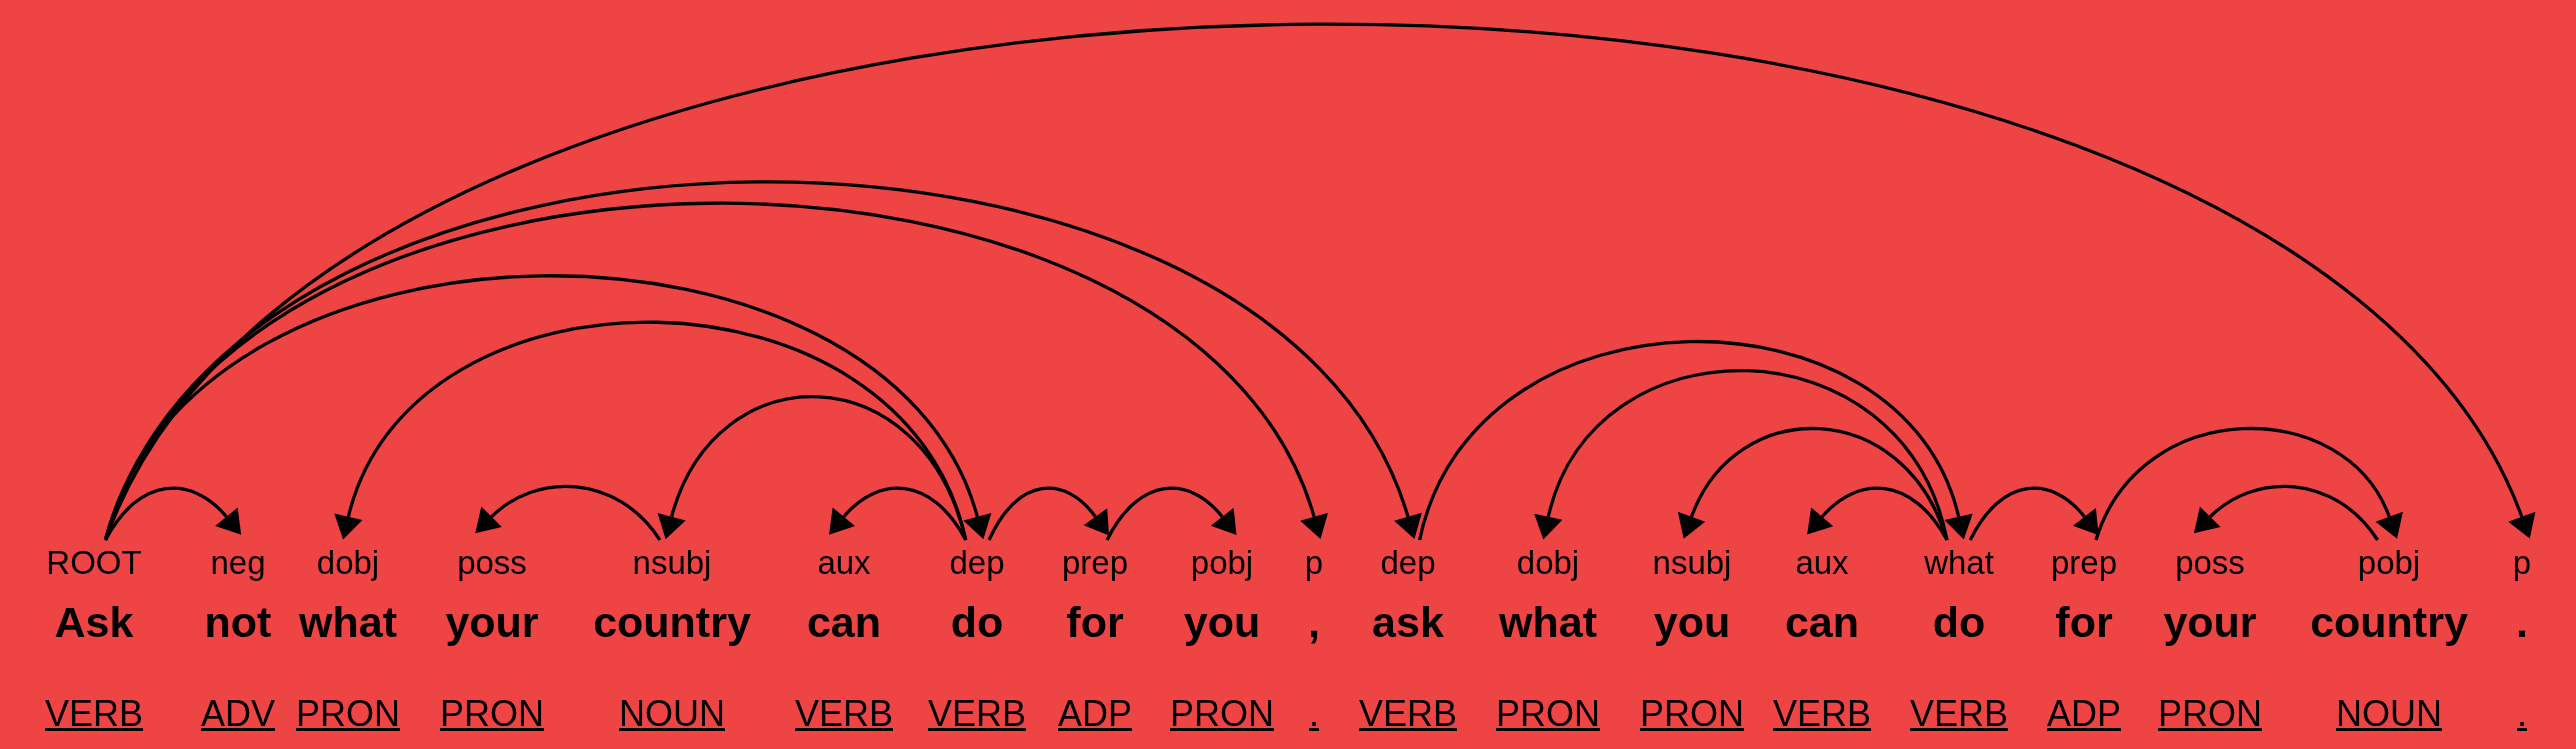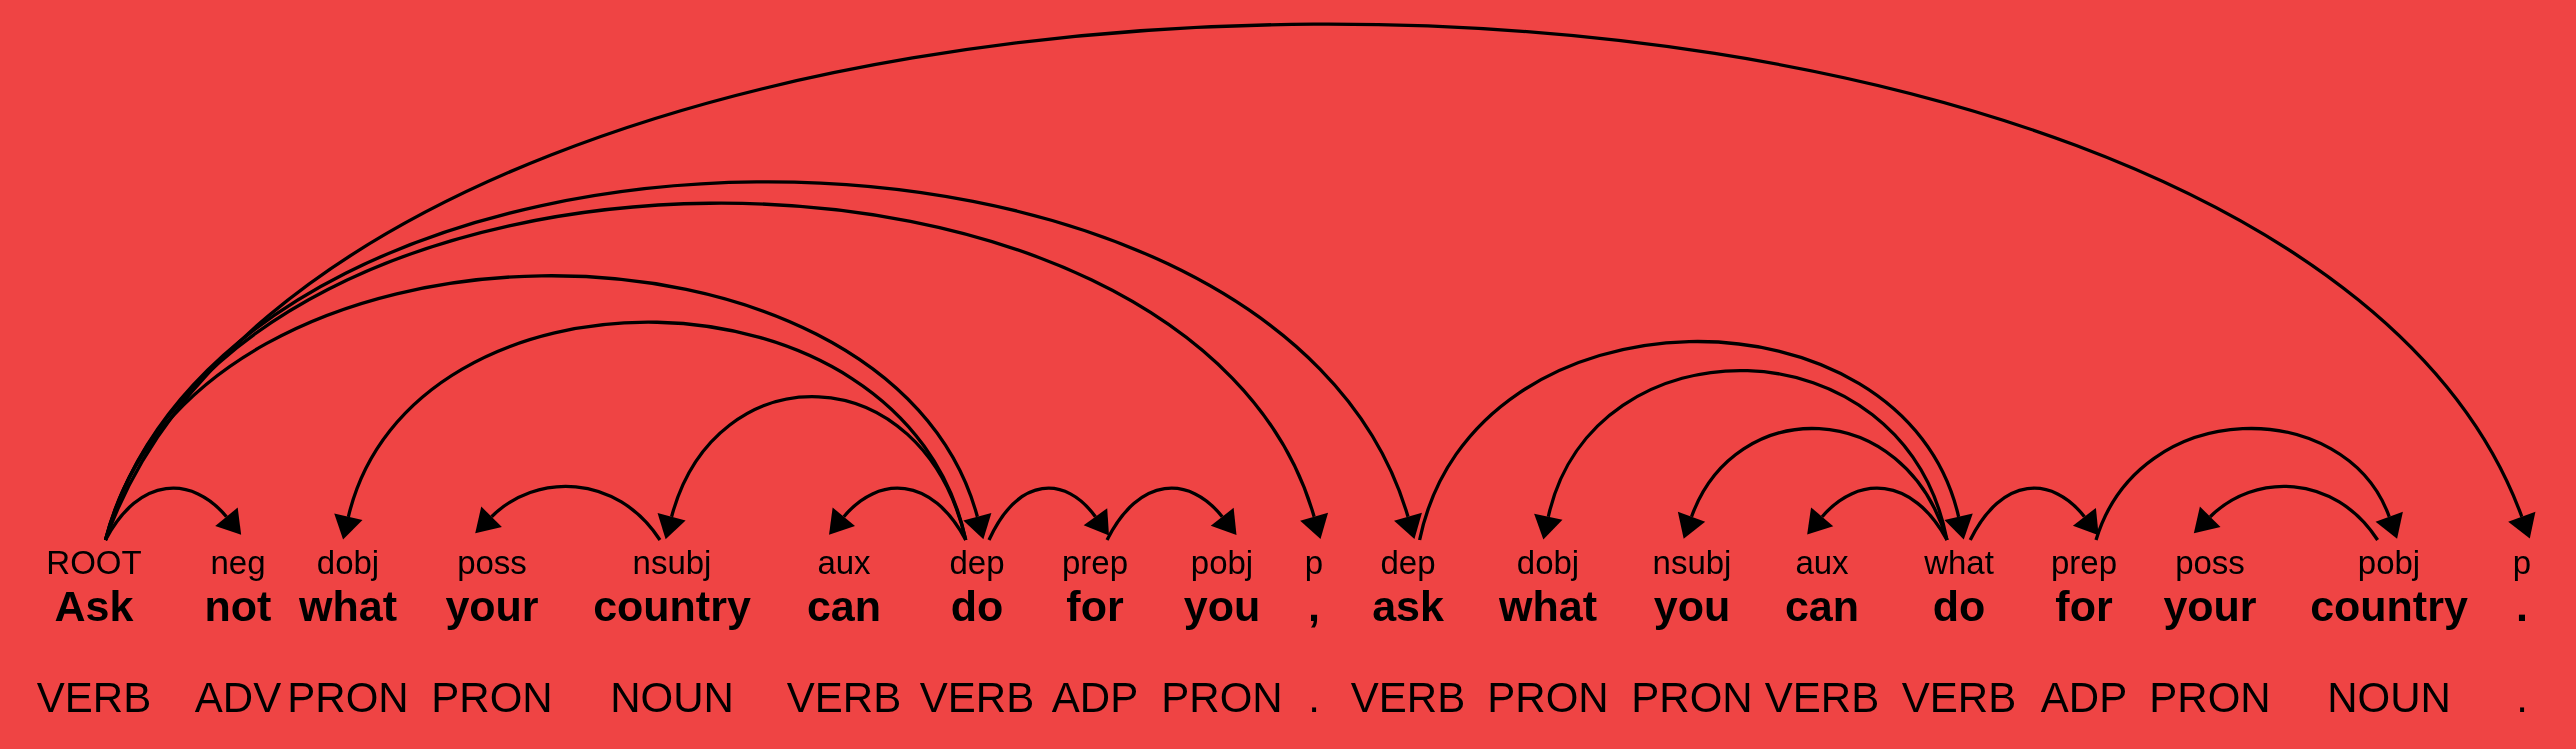--- a/index.html
+++ b/index.html
@@ -12,22 +12,22 @@
   }
   #arcs{position:absolute;left:0;top:0;}
   .arc{fill:none;stroke:#000;stroke-width:3.4px;}
   .arrow{fill:#000;stroke:none;}
   .token{
     position:absolute;top:544px;
     transform:translateX(-50%);
     text-align:center;white-space:nowrap;color:#000;
   }
   .dep-label{display:block;font-size:33px;line-height:37px;font-weight:400;}
-  .word{display:block;font-size:43px;line-height:48px;font-weight:700;margin-top:1px;}
-  .pos{display:block;font-size:42px;line-height:39px;font-weight:400;margin-top:48px;}
+  .word{display:block;font-size:43px;line-height:48px;font-weight:700;margin-top:17px;}
+  .pos{display:block;font-size:36px;line-height:39px;font-weight:400;margin-top:48px;text-decoration:underline;}
 </style>
 </head>
 <body>
 
 <div class="stage">
   <svg id="arcs" width="2576" height="750" viewBox="0 0 2662 775">
       <path d="M 109 558 C 144 491.33333333333337, 199 491.33333333333337, 234 534" class="arc"></path>
       <polygon points="249.22137709596544,552.5555835074626 222.40276030783588,543.5133606849784 245.59723969216412,524.4866393150216" class="arrow"></polygon>
       <path d="M 998 558 C 934.2 262, 423.8 262, 360 534" class="arc"></path>
       <polygon points="354.5193368016708,557.3658368330022 345.39635197937366,530.5745855010442 374.60364802062634,537.4254144989558" class="arrow"></polygon>

